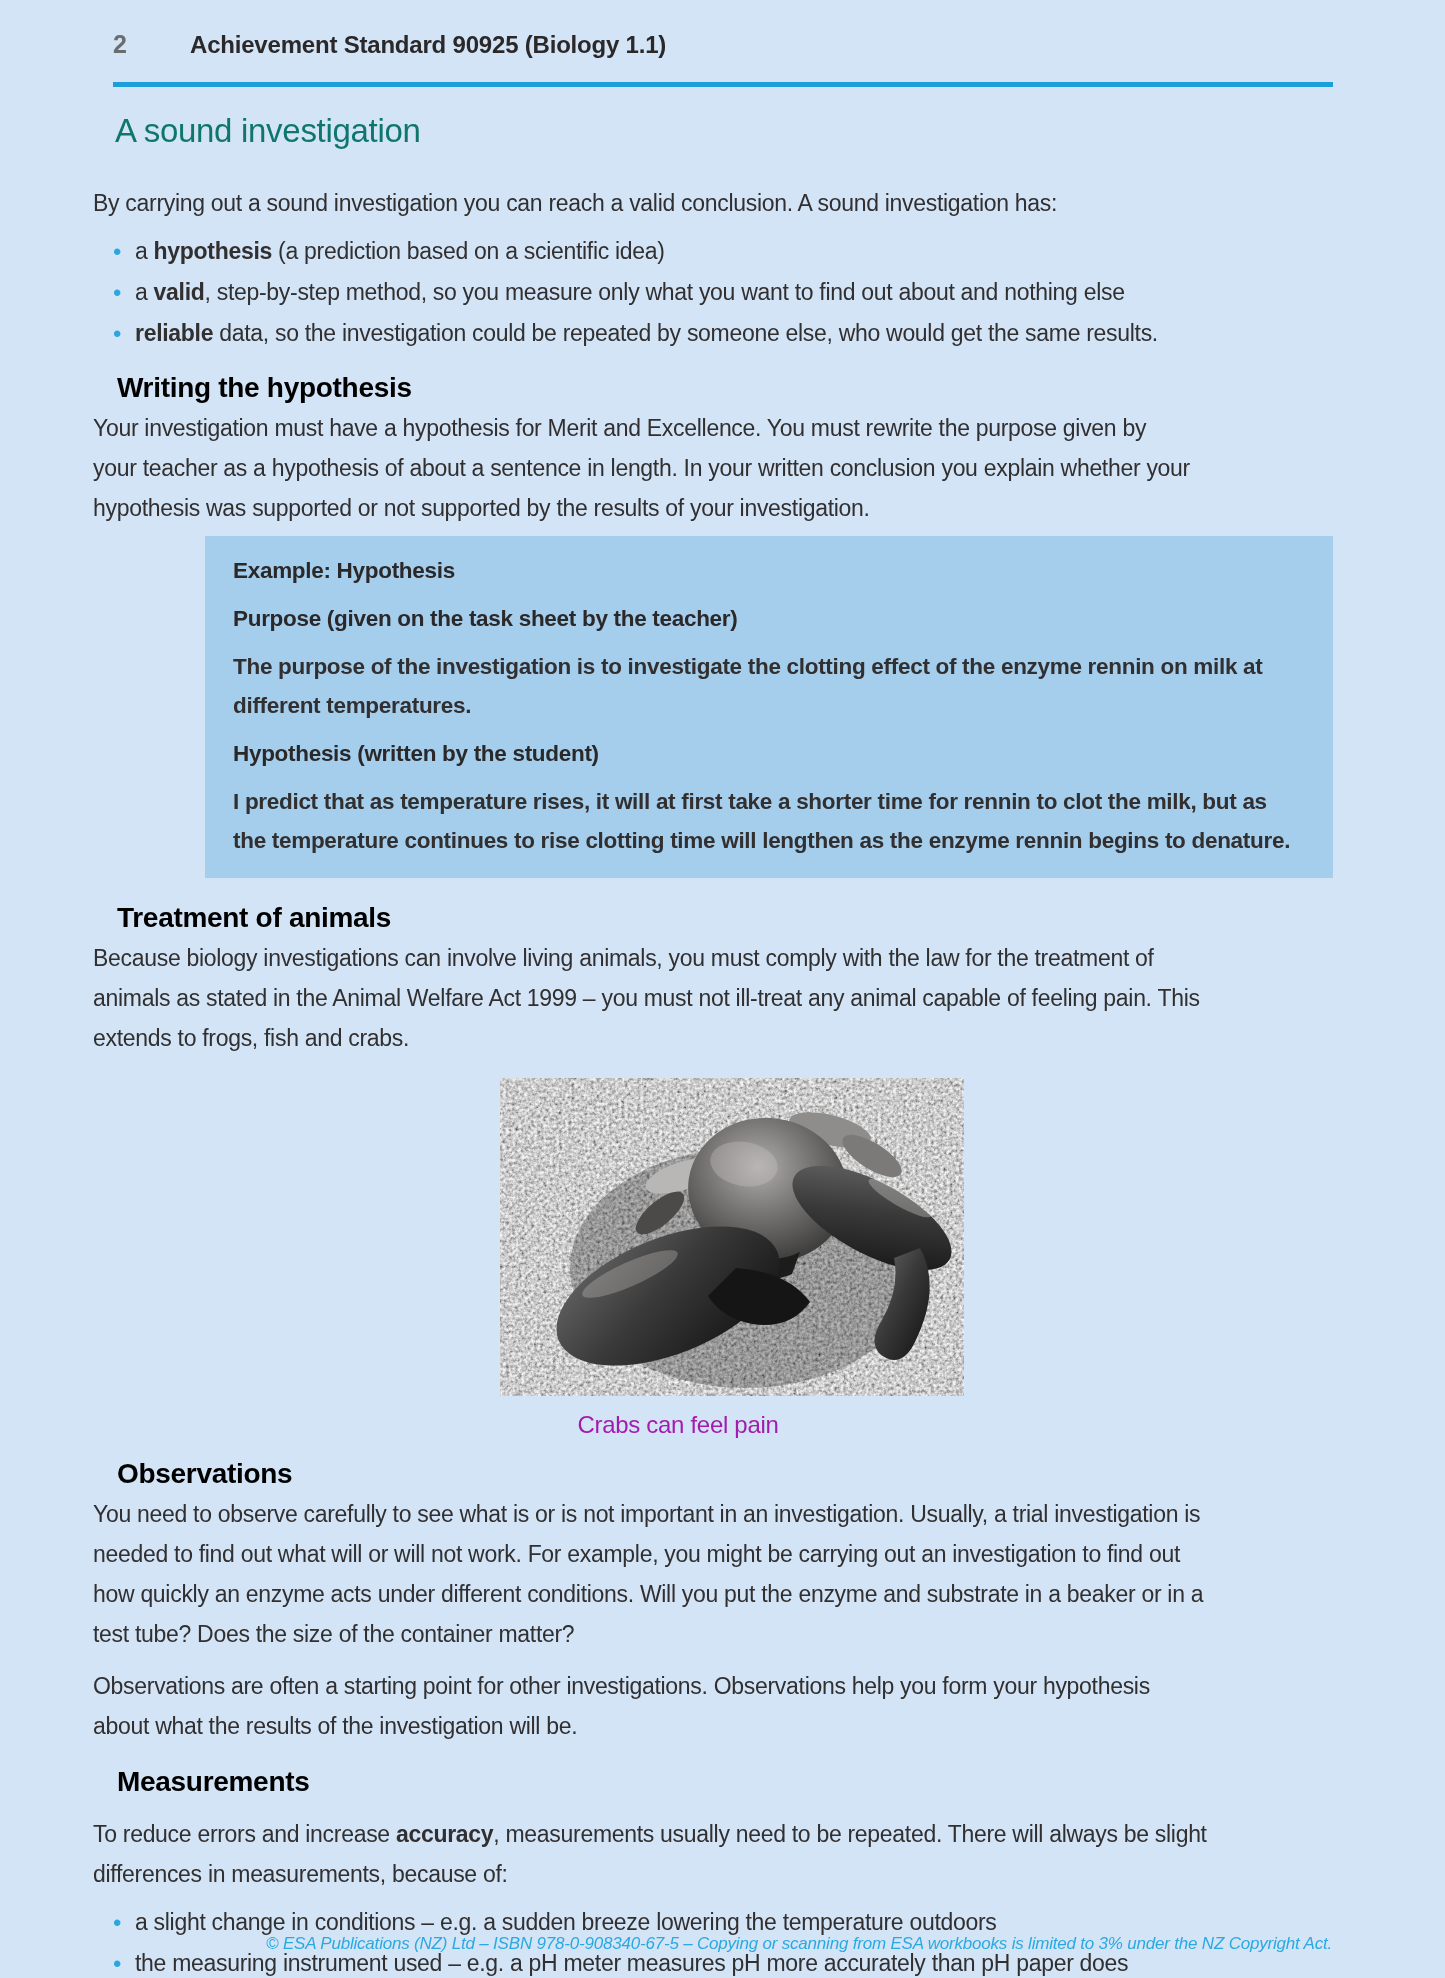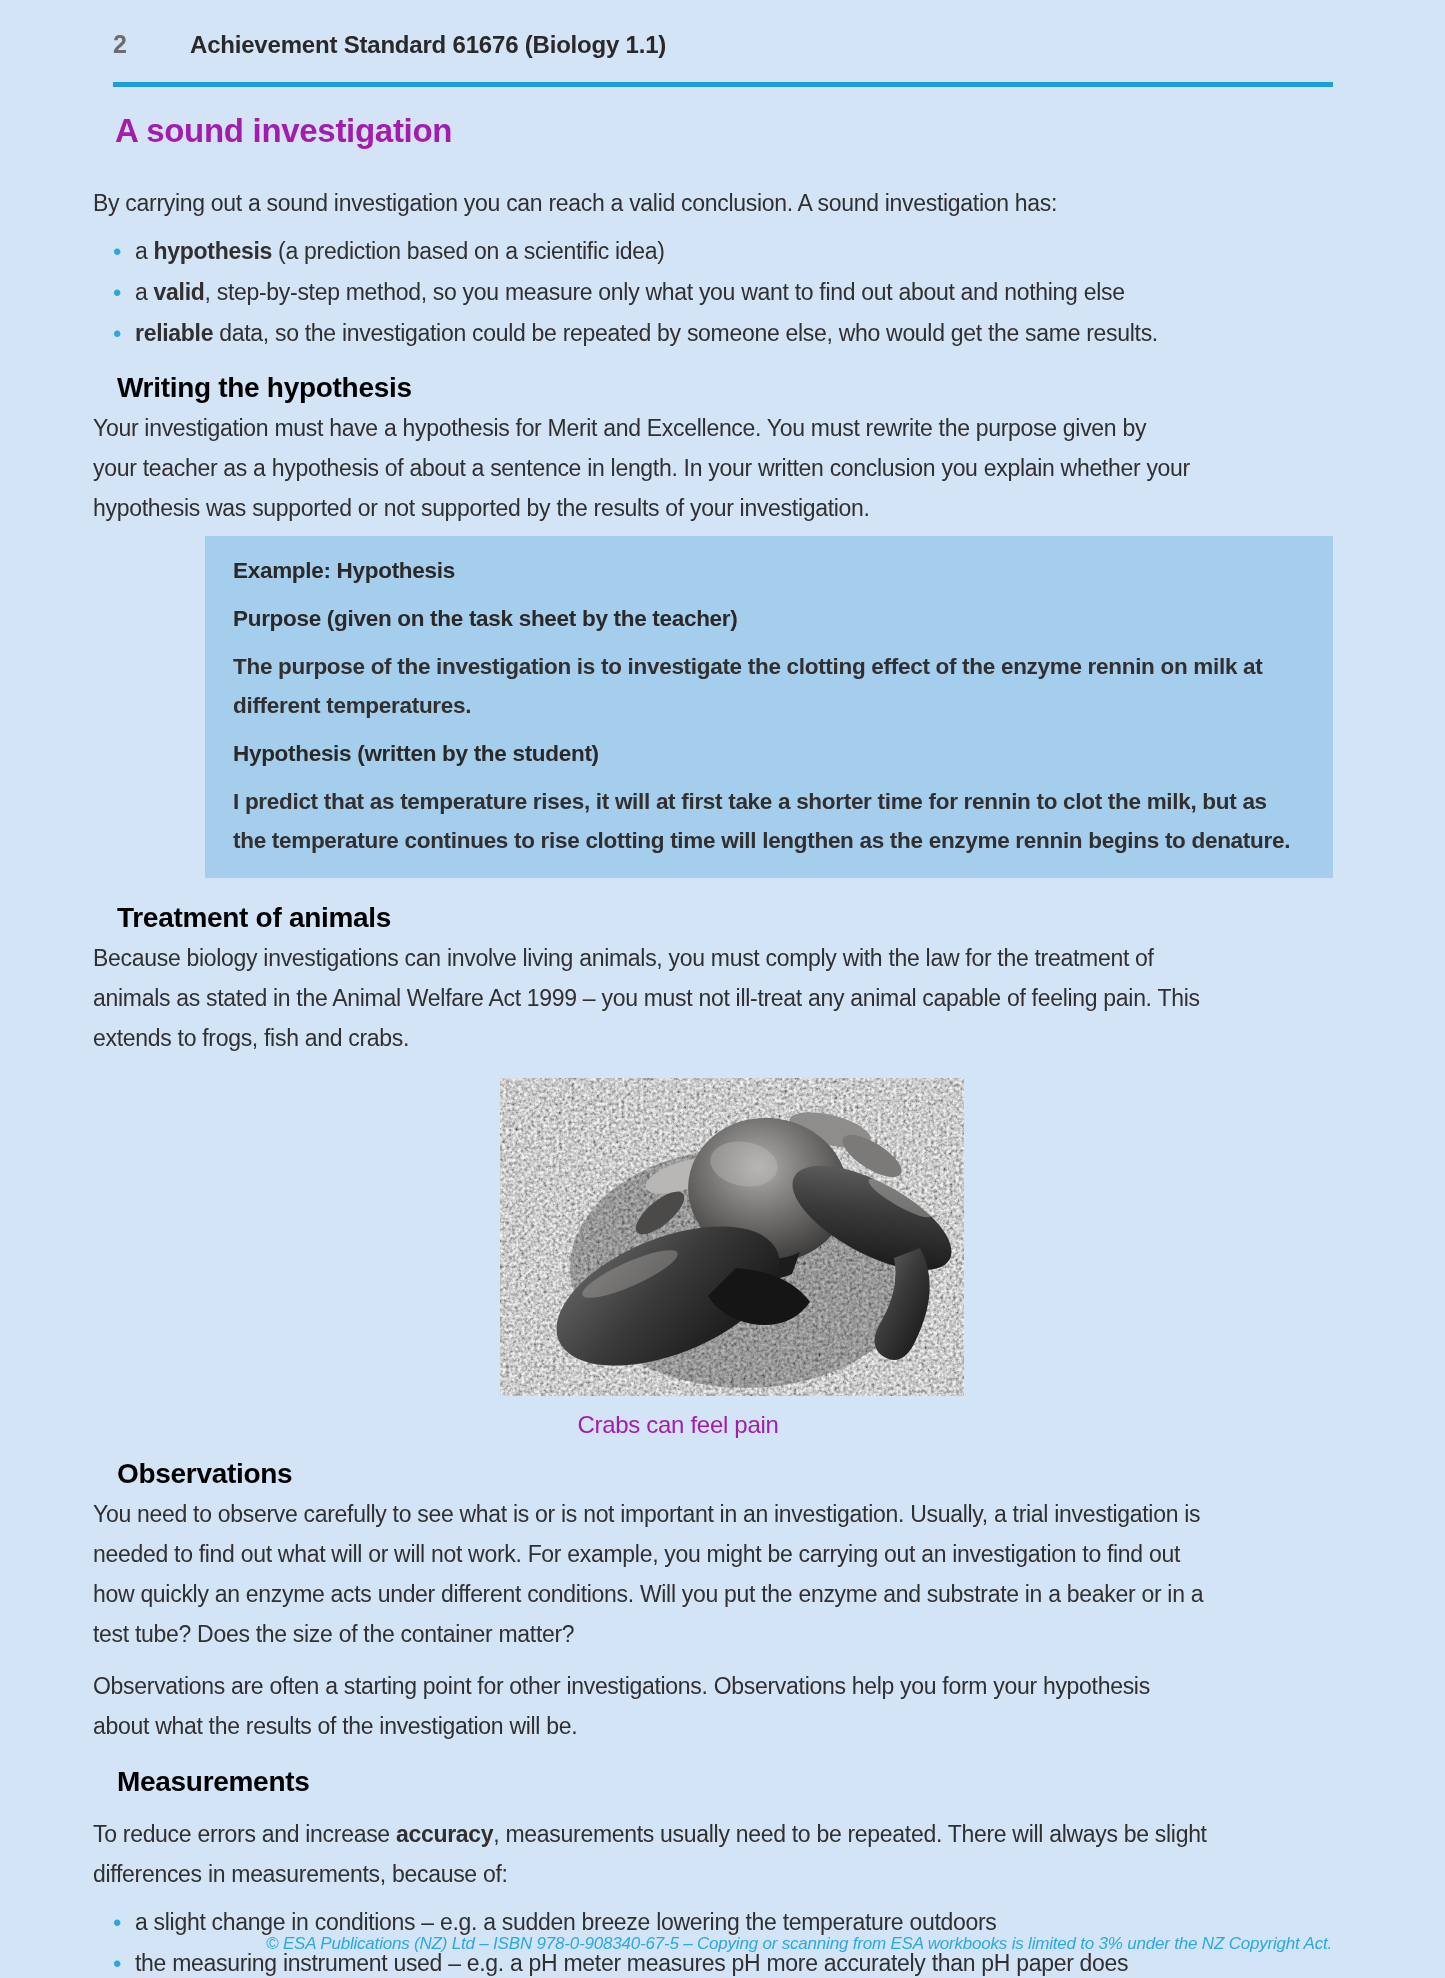--- a/index.html
+++ b/index.html
@@ -13,21 +13,21 @@
     overflow:hidden;
   }
   .content { padding:30px 90px 0 93px; }
 
   
   .hdr { display:flex; align-items:baseline; height:32px; margin-left:20px; }
   .hdr .num { font-size:25px; font-weight:700; color:#6b6c6f; width:77px; }
   .hdr .ttl { font-size:24px; font-weight:700; color:#2b2829; letter-spacing:-0.2px; }
   .rule { height:5px; width:1220px; background:#1b9fdb; margin:20px 0 0 20px; }
 
-  h1 { font-size:33px; font-weight:700; color:#a21caf; margin:24px 0 0 22px; line-height:40px; letter-spacing:-0.3px; }
+  h1 { font-size:33px; font-weight:400; color:#0f766e; margin:24px 0 0 22px; line-height:40px; letter-spacing:-0.3px; }
   h2 { font-size:28px; font-weight:700; color:#000000; line-height:40px; letter-spacing:-0.3px;margin-left:24px; }
 
   p, .rich { font-size:23px; line-height:40px; white-space:pre-line; letter-spacing:-0.3px; }
   .b { font-weight:700; }
 
   .intro { margin-top:32px; }
 
   ul.blt { list-style:none; margin-top:8px; }
   ul.blt li { display:flex; line-height:41px; }
   ul.blt .dot { color:#2da5df; width:42px; padding-left:20px; font-size:24px; flex:none; }
@@ -64,21 +64,21 @@
   }
 </style>
 </head>
 <body>
 
 <div class="page">
   <div class="content">
 
     <div class="hdr">
       <span class="num">2</span>
-      <span class="ttl">Achievement Standard 61676 (Biology 1.1)</span>
+      <span class="ttl">Achievement Standard 90925 (Biology 1.1)</span>
     </div>
     <div class="rule"></div>
 
     <h1>A sound investigation</h1>
 
     <p class="intro">By carrying out a sound investigation you can reach a valid conclusion. A sound investigation has:</p>
 
     <ul class="blt">
       <li>
         <span class="dot">•</span>

